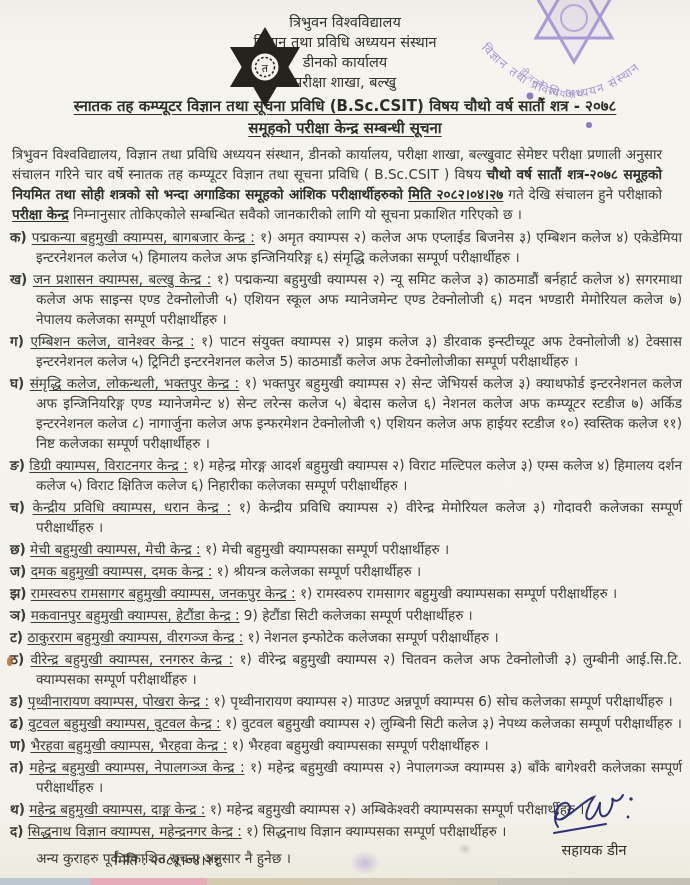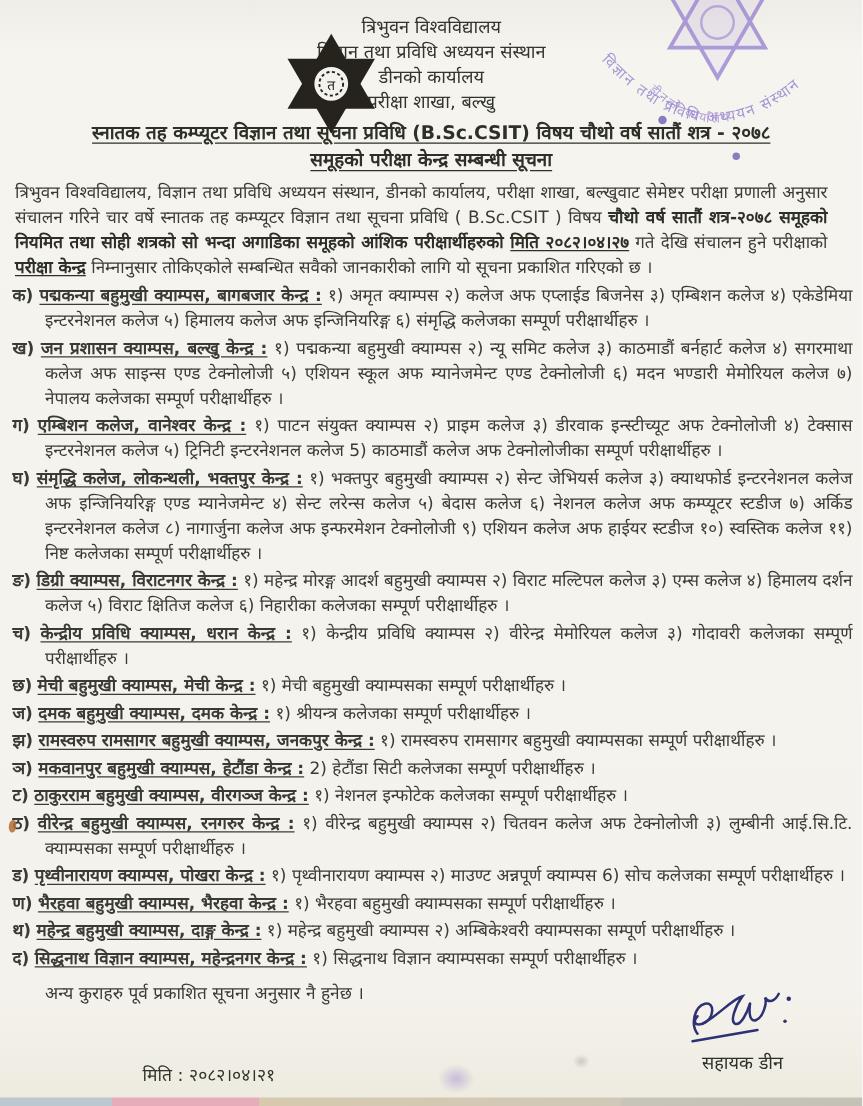--- a/index.html
+++ b/index.html
@@ -13,21 +13,21 @@
   }
   .header-text{padding-top:12px;text-align:center;font-size:14.5px;line-height:20px;color:#33352a;}
   .tu-logo{position:absolute;left:226px;top:26px;}
   .stamp{position:absolute;right:8px;top:0;opacity:.8;pointer-events:none;}
   .title-block{text-align:center;font-weight:bold;font-size:15px;line-height:22px;margin-top:3px;color:#2e3026;}
   .u-line{text-decoration:underline;text-underline-offset:3px;}
   .intro{margin:5px 28px 0 12px;font-size:13.6px;line-height:20px;text-align:justify;}
   .list{margin-top:3px;}
   .item{margin:0 8px 2px 10px;padding-left:26px;text-indent:-26px;font-size:13.6px;line-height:20px;text-align:justify;}
   .item .letter{font-weight:bold;}
-  .item .heading{font-weight:bold;text-decoration:underline;text-underline-offset:2px;}
+  .item .heading{font-weight:normal;text-decoration:underline;text-underline-offset:2px;}
   .b{font-weight:bold;color:#2e3026;}
   .u{text-decoration:underline;text-underline-offset:2px;}
   .closing{margin:7px 8px 0 36px;font-size:13.8px;}
   .date{position:absolute;left:114px;bottom:16px;font-size:14px;color:#33352a;}
   .sign{position:absolute;right:50px;bottom:26px;text-align:center;font-size:14.5px;color:#2e3026;}
   .sign .scribble{display:block;margin:0 auto 2px auto;}
   .bottom-strip{
     position:absolute;left:0;bottom:0;width:100%;height:7px;
     background:linear-gradient(90deg,
       #bcc8d0 0%,#bcc8d0 13%,
@@ -98,31 +98,33 @@
     <p class="item"><span class="letter">ङ)</span> <span class="heading">डिग्री क्याम्पस, विराटनगर केन्द्र :</span><span class="body"> १) महेन्द्र मोरङ्ग आदर्श बहुमुखी क्याम्पस २) विराट मल्टिपल कलेज ३) एम्स कलेज ४) हिमालय दर्शन कलेज ५) विराट क्षितिज कलेज ६) निहारीका कलेजका सम्पूर्ण परीक्षार्थीहरु ।</span></p>
 
     <p class="item"><span class="letter">च)</span> <span class="heading">केन्द्रीय प्रविधि क्याम्पस, धरान केन्द्र :</span><span class="body"> १) केन्द्रीय प्रविधि क्याम्पस २) वीरेन्द्र मेमोरियल कलेज ३) गोदावरी कलेजका सम्पूर्ण परीक्षार्थीहरु ।</span></p>
 
     <p class="item"><span class="letter">छ)</span> <span class="heading">मेची बहुमुखी क्याम्पस, मेची केन्द्र :</span><span class="body"> १) मेची बहुमुखी क्याम्पसका सम्पूर्ण परीक्षार्थीहरु ।</span></p>
 
     <p class="item"><span class="letter">ज)</span> <span class="heading">दमक बहुमुखी क्याम्पस, दमक केन्द्र :</span><span class="body"> १) श्रीयन्त्र कलेजका सम्पूर्ण परीक्षार्थीहरु ।</span></p>
 
     <p class="item"><span class="letter">झ)</span> <span class="heading">रामस्वरुप रामसागर बहुमुखी क्याम्पस, जनकपुर केन्द्र :</span><span class="body"> १) रामस्वरुप रामसागर बहुमुखी क्याम्पसका सम्पूर्ण परीक्षार्थीहरु ।</span></p>
 
-    <p class="item"><span class="letter">ञ)</span> <span class="heading">मकवानपुर बहुमुखी क्याम्पस, हेटौंडा केन्द्र :</span><span class="body"> 2) हेटौंडा सिटी कलेजका सम्पूर्ण परीक्षार्थीहरु ।</span></p>
+    <p class="item"><span class="letter">ञ)</span> <span class="heading">मकवानपुर बहुमुखी क्याम्पस, हेटौंडा केन्द्र :</span><span class="body"> 9) हेटौंडा सिटी कलेजका सम्पूर्ण परीक्षार्थीहरु ।</span></p>
 
     <p class="item"><span class="letter">ट)</span> <span class="heading">ठाकुरराम बहुमुखी क्याम्पस, वीरगञ्ज केन्द्र :</span><span class="body"> १) नेशनल इन्फोटेक कलेजका सम्पूर्ण परीक्षार्थीहरु ।</span></p>
 
     <p class="item"><span class="letter">ठ)</span> <span class="heading">वीरेन्द्र बहुमुखी क्याम्पस, रनगरुर केन्द्र :</span><span class="body"> १) वीरेन्द्र बहुमुखी क्याम्पस २) चितवन कलेज अफ टेक्नोलोजी ३) लुम्बीनी आई.सि.टि. क्याम्पसका सम्पूर्ण परीक्षार्थीहरु ।</span></p>
 
     <p class="item"><span class="letter">ड)</span> <span class="heading">पृथ्वीनारायण क्याम्पस, पोखरा केन्द्र :</span><span class="body"> १) पृथ्वीनारायण क्याम्पस २) माउण्ट अन्नपूर्ण क्याम्पस 6) सोच कलेजका सम्पूर्ण परीक्षार्थीहरु ।</span></p>
 
+    <p class="item"><span class="letter">ढ)</span> <span class="heading">वुटवल बहुमुखी क्याम्पस, वुटवल केन्द्र :</span><span class="body"> १) वुटवल बहुमुखी क्याम्पस २) लुम्बिनी सिटी कलेज ३) नेपथ्य कलेजका सम्पूर्ण परीक्षार्थीहरु ।</span></p>
 
     <p class="item"><span class="letter">ण)</span> <span class="heading">भैरहवा बहुमुखी क्याम्पस, भैरहवा केन्द्र :</span><span class="body"> १) भैरहवा बहुमुखी क्याम्पसका सम्पूर्ण परीक्षार्थीहरु ।</span></p>
 
+    <p class="item"><span class="letter">त)</span> <span class="heading">महेन्द्र बहुमुखी क्याम्पस, नेपालगञ्ज केन्द्र :</span><span class="body"> १) महेन्द्र बहुमुखी क्याम्पस २) नेपालगञ्ज क्याम्पस ३) बाँके बागेश्वरी कलेजका सम्पूर्ण परीक्षार्थीहरु ।</span></p>
 
     <p class="item"><span class="letter">थ)</span> <span class="heading">महेन्द्र बहुमुखी क्याम्पस, दाङ्ग केन्द्र :</span><span class="body"> १) महेन्द्र बहुमुखी क्याम्पस २) अम्बिकेश्वरी क्याम्पसका सम्पूर्ण परीक्षार्थीहरु ।</span></p>
 
     <p class="item"><span class="letter">द)</span> <span class="heading">सिद्धनाथ विज्ञान क्याम्पस, महेन्द्रनगर केन्द्र :</span><span class="body"> १) सिद्धनाथ विज्ञान क्याम्पसका सम्पूर्ण परीक्षार्थीहरु ।</span></p>
   </div>
 
   <p class="closing">अन्य कुराहरु पूर्व प्रकाशित सूचना अनुसार नै हुनेछ ।</p>
 
   <div class="date">मिति : २०८२।०४।२१</div>
 

